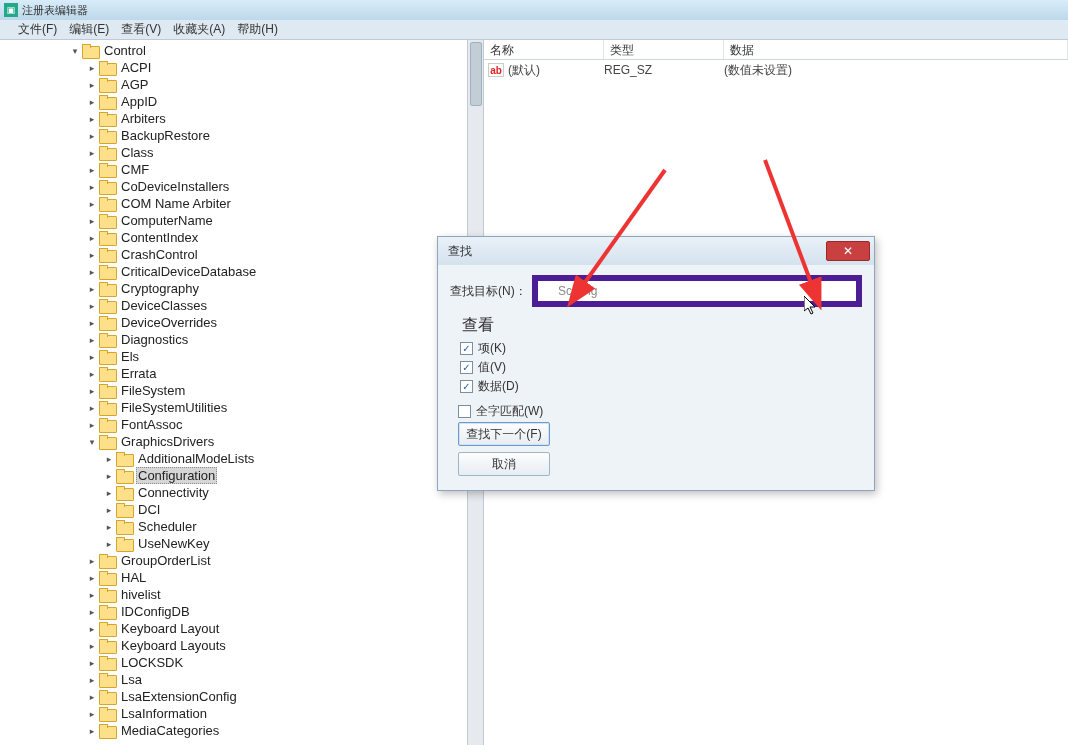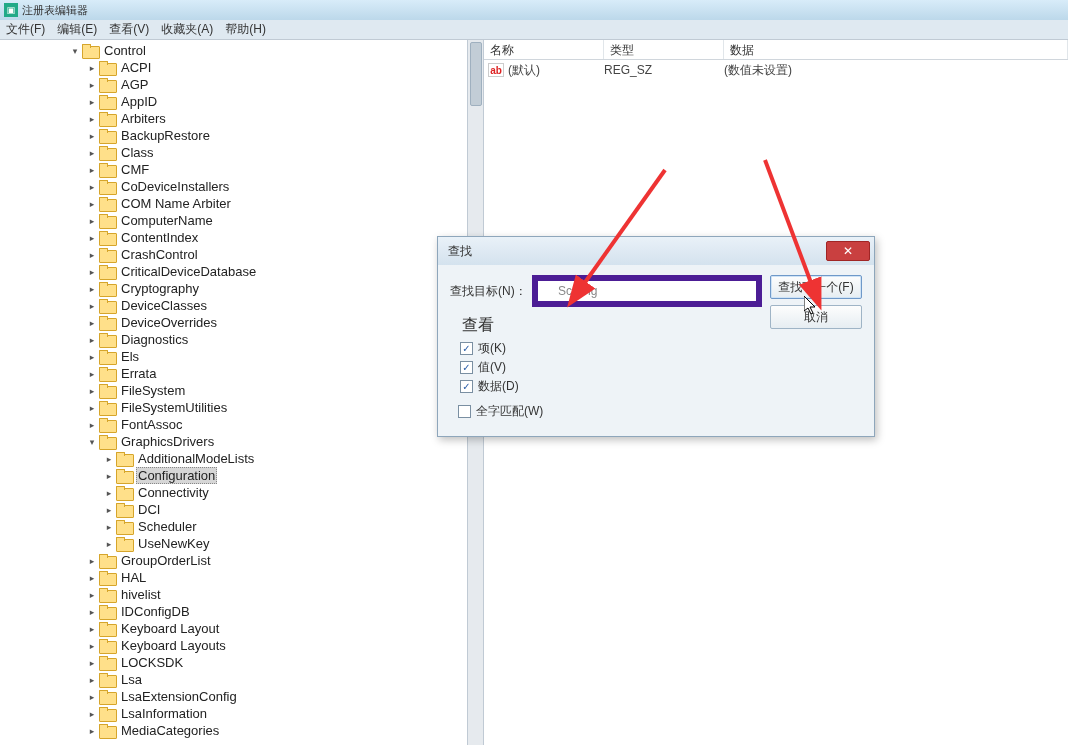--- a/index.html
+++ b/index.html
@@ -1,20 +1,20 @@
 <!DOCTYPE html>
 <html><head>
 <meta charset="utf-8">
 <style>
   * { box-sizing: border-box; }
   html, body { margin:0; padding:0; width:1068px; height:745px; font-family: "Segoe UI", Tahoma, sans-serif; font-size:13px; color:#222; background:#fff; overflow:hidden; }
   .window { width:1068px; height:745px; display:flex; flex-direction:column; }
   .title-bar { height:20px; background: linear-gradient(to bottom, #d8ecf9, #bcd8ea); display:flex; align-items:center; padding-left:4px; font-size:11px; color:#333; }
   .title-bar .appicon { width:14px; height:14px; background:#2a8; margin-right:4px; display:flex; align-items:center; justify-content:center; font-size:9px; color:#fff; }
-  .menu-bar { height:20px; background:#dfe9f1; border-bottom:1px solid #c0cad4; display:flex; align-items:center; padding-left:0; font-size:12px; color:#333; }
+  .menu-bar { height:20px; background:#dfe9f1; border-bottom:1px solid #c0cad4; display:flex; align-items:center; padding-left:12px; font-size:12px; color:#333; }
   .menu-item { padding:0 6px; cursor:default; }
   .content { flex:1; display:flex; min-height:0; }
   .tree-pane { width:484px; border-right:1px solid #c0cad4; overflow:hidden; position:relative; }
   .tree-scroll { height:100%; overflow:hidden; }
   .tree { padding:2px 0 0 0; }
   .tree-row { display:flex; align-items:center; height:17px; white-space:nowrap; padding-left:0; }
   .ind { display:inline-block; width:17px; height:17px; }
   .expander { width:14px; height:17px; display:inline-flex; align-items:center; justify-content:center; font-size:9px; color:#555; }
   .folder { width:16px; height:13px; margin-right:4px; display:inline-block; position:relative; }
   .folder::before { content:""; position:absolute; left:0; top:2px; width:16px; height:11px; background:#ffe08a; border:1px solid #d6a52b; border-radius:1px; }
@@ -27,21 +27,21 @@
   .list-header { display:flex; height:20px; border-bottom:1px solid #d0d6dc; background:#fff; font-size:12px; color:#333; }
   .col { border-right:1px solid #e1e6ea; padding:2px 6px; }
   .col.name { width:120px; }
   .col.type { width:120px; }
   .col.data { flex:1; }
   .list-row { display:flex; height:20px; align-items:center; font-size:12px; color:#444; }
   .ab-icon { width:16px; height:14px; margin:0 4px; display:inline-flex; align-items:center; justify-content:center; font-size:10px; font-weight:bold; color:#d22; border:1px solid #ccc; background:#fff; }
   .dialog { position:absolute; left:437px; top:236px; width:438px; background:#eef3f7; border:1px solid #8ea6bb; box-shadow: 2px 3px 8px rgba(0,0,0,0.25); }
   .dlg-title { height:28px; background: linear-gradient(to bottom, #e9f1f8, #d4e2ee); display:flex; align-items:center; justify-content:space-between; padding-left:10px; font-size:12px; color:#333; }
   .dlg-close { width:44px; height:20px; margin-right:4px; background:#c94040; border:1px solid #a02525; border-radius:2px; display:flex; align-items:center; justify-content:center; color:#fff; font-size:12px; }
-  .dlg-body { padding:10px 12px 14px 12px; display:flex; }
+  .dlg-body { padding:10px 12px 14px 12px; display:flex;flex-direction:column; }
   .dlg-left { flex:1; }
   .dlg-right { width:92px; display:flex; flex-direction:column; gap:6px; margin-left:8px; }
   .dlg-row { display:flex; align-items:center; margin-bottom:8px; font-size:12px; color:#333; }
   .dlg-row label { width:82px; }
   .dlg-input { flex:1; height:32px; border:6px solid #4c1d95; background:#fff; padding:0 20px; font-size:12px; color:#888; }
   .section-label { font-size:16px; color:#333; margin:2px 0 4px 12px; }
   .chk-row { display:flex; align-items:center; font-size:12px; color:#333; margin:2px 0 2px 10px; }
   .chk { width:13px; height:13px; border:1px solid #7a8fa2; background:#fff; margin-right:5px; display:inline-flex; align-items:center; justify-content:center; font-size:10px; color:#2a5da8; }
   .chk.checked::after { content:"✓"; }
   .btn { height:24px; border:1px solid #9fb4c6; background:linear-gradient(to bottom,#fdfdfd,#e6edf2); font-size:12px; color:#333; display:flex; align-items:center; justify-content:center; border-radius:2px; }

